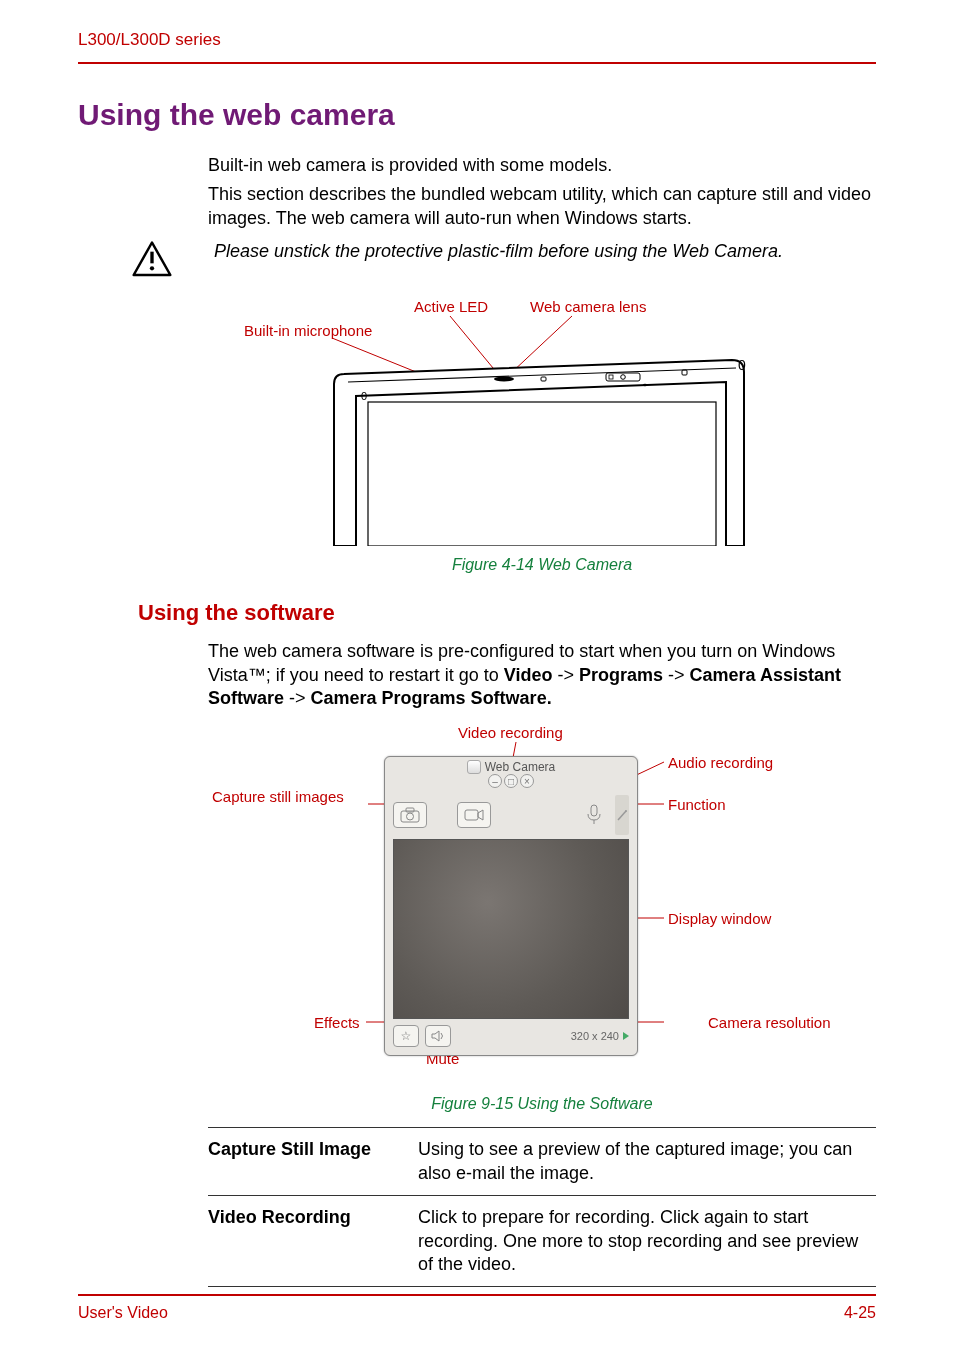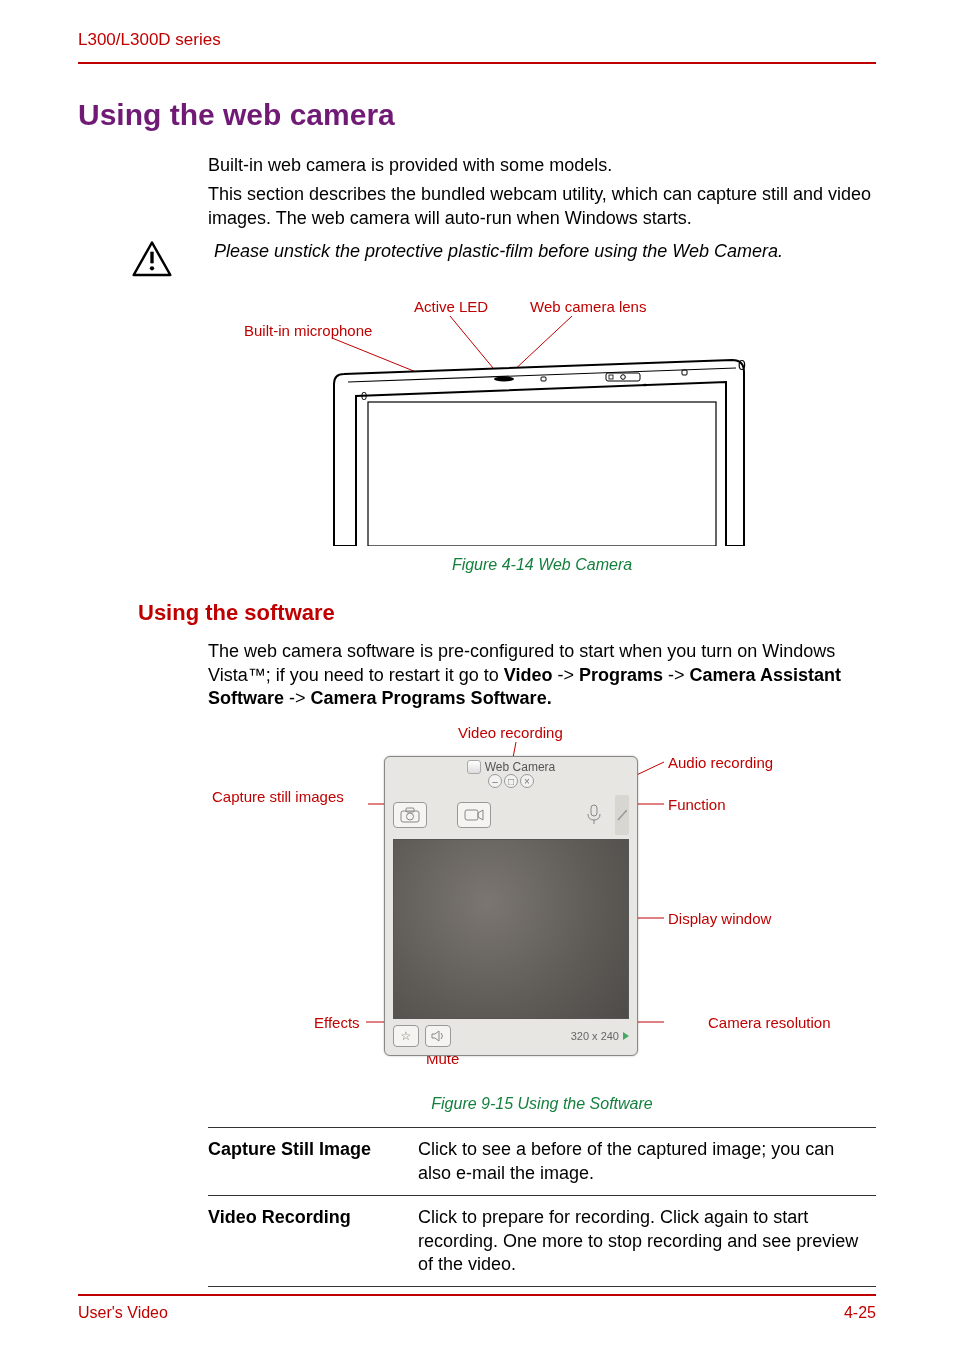--- a/index.html
+++ b/index.html
@@ -315,21 +315,21 @@
     </div>
   </div>
 </div>
 <p class="fig-caption" style="margin-left:130px;">Figure 9-15 Using the Software</p>
 
 <div class="table-wrap">
   <table class="tbl">
     <tbody>
         <tr>
       <td class="term">Capture Still Image</td>
-      <td>Click to see a before of the captured image; you can also e-mail the image.</td>
+      <td>Using to see a preview of the captured image; you can also e-mail the image.</td>
     </tr>
     <tr>
       <td class="term">Video Recording</td>
       <td>Click to prepare for recording. Click again to start recording. One more to stop recording and see preview of the video.</td>
     </tr>
   </tbody>
     </table>
 </div>
 
 <div class="footer">

